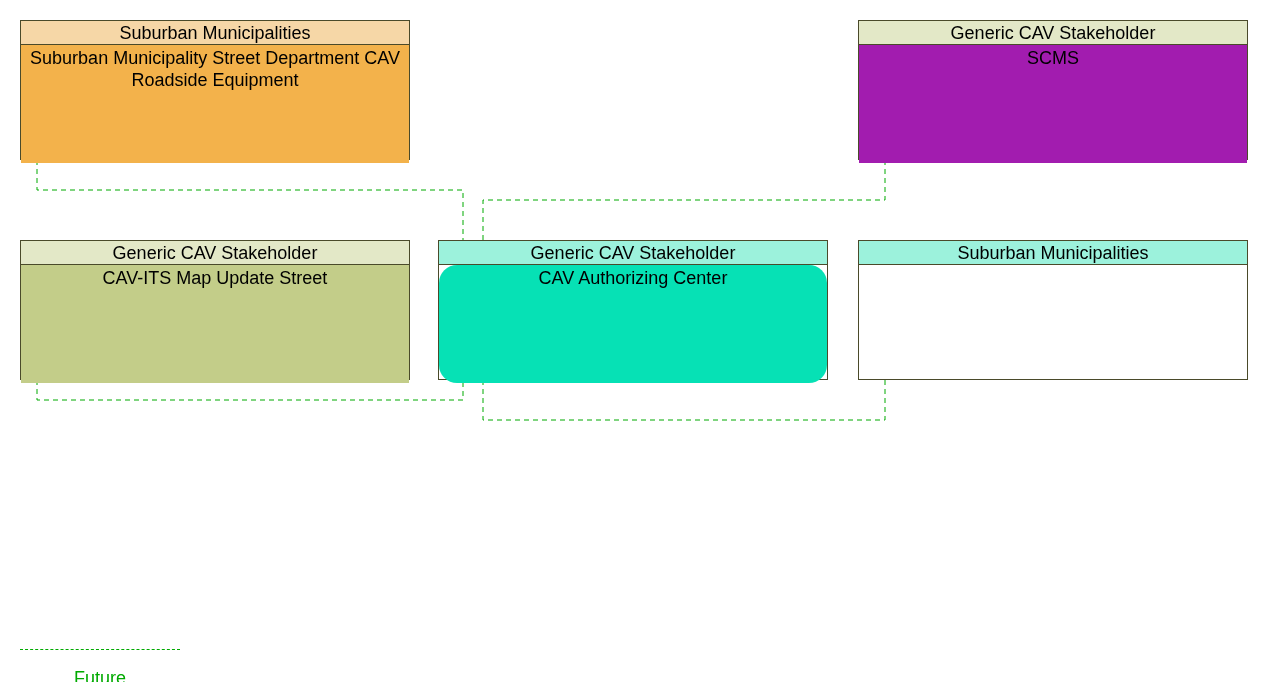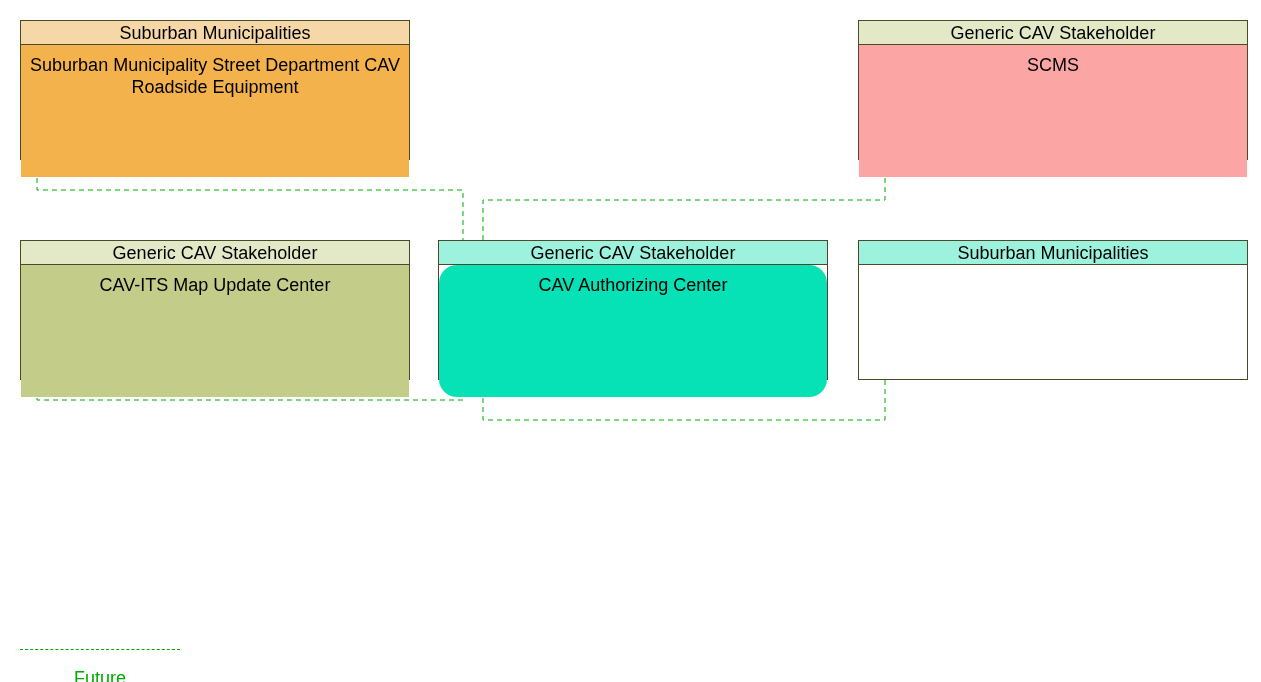--- a/index.html
+++ b/index.html
@@ -27,21 +27,21 @@
   }
   .node-header {
     text-align: center;
     padding: 1px 4px 0 4px;
     font-size: 18px;
     line-height: 22px;
     border-bottom: 1px solid #4a4a2a;
   }
   .node-body {
     text-align: center;
-    padding: 9px 6px;
+    padding: 2px 6px;
     font-size: 18px;
     line-height: 22px;
   }
   svg.wires {
     position: absolute;
     left: 0;
     top: 0;
     width: 1261px;
     height: 682px;
     z-index: 1;
@@ -79,26 +79,26 @@
     </g>
   </svg>
 
   <div class="node" style="left:20px; top:20px; width:390px; height:140px;">
     <div class="node-header" style="background:#f6d7a7;">Suburban Municipalities</div>
     <div class="node-body" style="background:#f3b24b; height: calc(100% - 24px);">Suburban Municipality Street Department CAV Roadside Equipment</div>
   </div>
 
   <div class="node" style="left:858px; top:20px; width:390px; height:140px;">
     <div class="node-header" style="background:#e3e8c7;">Generic CAV Stakeholder</div>
-    <div class="node-body" style="background:#fca5a5; height: calc(100% - 24px);">SCMS</div>
+    <div class="node-body" style="background:#a21caf; height: calc(100% - 24px);">SCMS</div>
   </div>
 
   <div class="node" style="left:20px; top:240px; width:390px; height:140px;">
     <div class="node-header" style="background:#e3e8c7;">Generic CAV Stakeholder</div>
-    <div class="node-body" style="background:#c3cd89; height: calc(100% - 24px);">CAV-ITS Map Update Center</div>
+    <div class="node-body" style="background:#c3cd89; height: calc(100% - 24px);">CAV-ITS Map Update Street</div>
   </div>
 
   <div class="node" style="left:438px; top:240px; width:390px; height:140px;">
     <div class="node-header" style="background:#9cf2dc;">Generic CAV Stakeholder</div>
     <div class="node-body" style="background:#06e1b5; height: calc(100% - 24px); border-radius: 18px;">CAV Authorizing Center</div>
   </div>
 
   <div class="node" style="left:858px; top:240px; width:390px; height:140px;">
     <div class="node-header" style="background:#9cf2dc;">Suburban Municipalities</div>
   </div>

